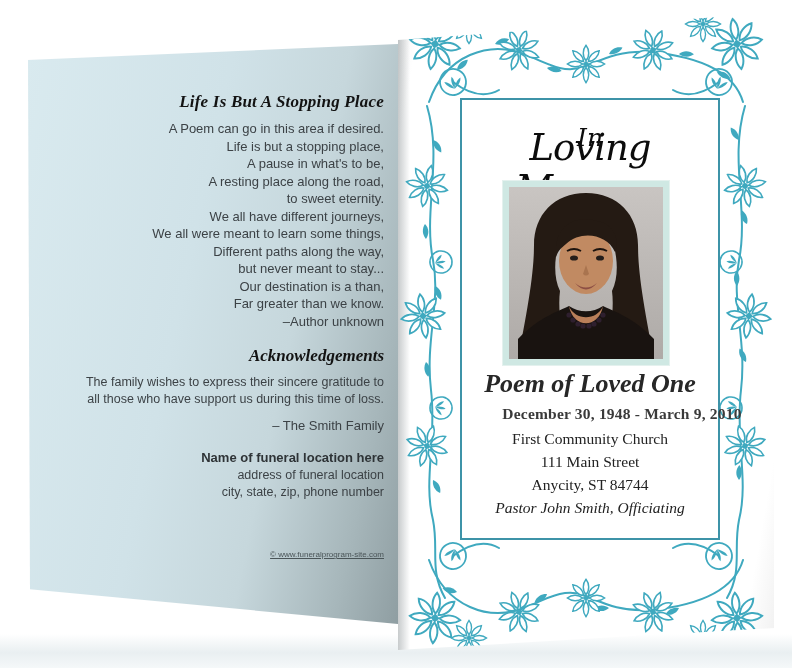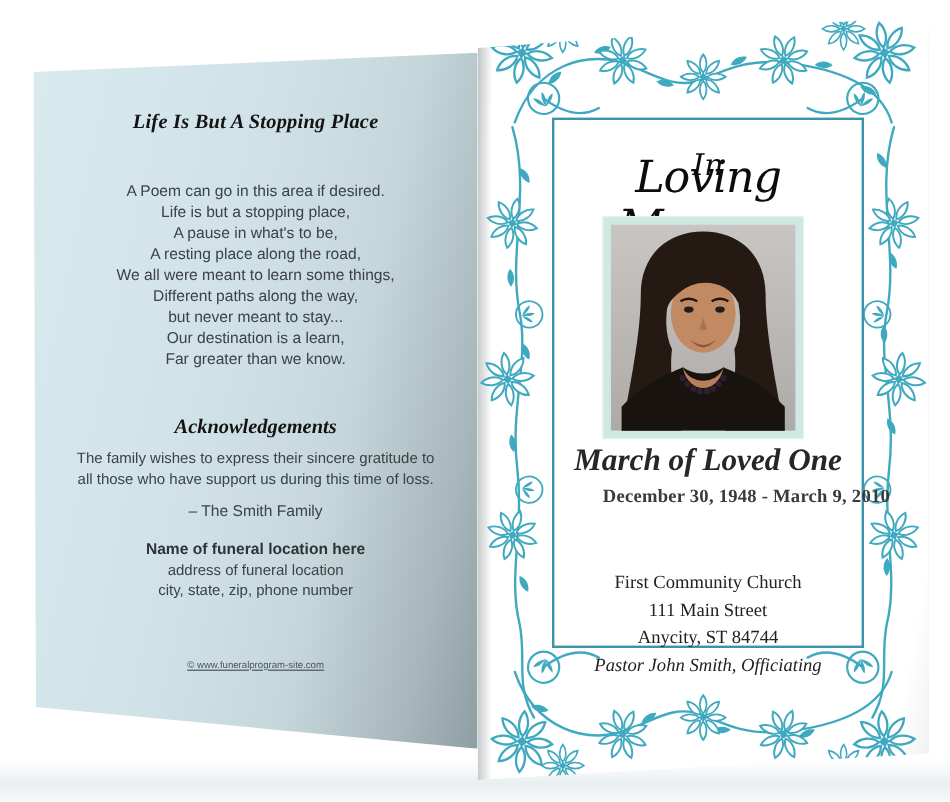--- a/index.html
+++ b/index.html
@@ -25,23 +25,23 @@
     background:linear-gradient(100deg,#f2f2f2 0%,#ffffff 5%,#ffffff 93%,#f0f0f0 100%);
     clip-path:polygon(0 30px,100% 3px,100% 618px,0 640px);
     filter:drop-shadow(7px 17px 14px rgba(45,60,65,.40));
   }
   .gutter{
     position:absolute;left:0;top:0;bottom:0;width:12px;
     background:linear-gradient(to right,rgba(55,68,73,.28),rgba(55,68,73,0));
     pointer-events:none;
   }
   
-  .lp-block{position:absolute;left:14px;width:342px;text-align:center;color:#3c4246;}
+  .lp-block{position:absolute;left:14px;width:342px;text-align:right;color:#3c4246;}
   .poem-title{top:48px;font:bold italic 17px/1.2 "Liberation Serif",serif;color:#131313;letter-spacing:.2px;}
-  .poem{top:76px;font-size:13px;line-height:17.5px;margin-top:30px;}
+  .poem{top:76px;font-size:13px;line-height:17.5px;}
   .ack-title{top:302px;font:bold italic 17px/1.2 "Liberation Serif",serif;color:#131313;}
   .ack-text{top:330px;font-size:12.5px;line-height:16.5px;}
   .smith{top:374px;font-size:13px;}
   .loc-name{top:406px;font-size:13px;font-weight:bold;color:#2e3336;}
   .loc-addr{top:424px;font-size:12.5px;}
   .loc-city{top:441px;font-size:12.5px;}
   .site{top:506px;font-size:8px;color:#4a5558;}
   .site a{color:#4a5558;text-decoration:underline;cursor:pointer;}
   
   .inner-frame{
@@ -55,42 +55,45 @@
   .script-main{
     top:118px;font:italic 37px/1.1 "DejaVu Serif",serif;color:#0c0c0c;letter-spacing:-1px;
   }
   .photo-mat{
     position:absolute;left:104px;top:170px;width:168px;height:186px;
     background:#cfe8e3;box-shadow:0 0 0 1px #e4f1ee inset;
   }
   .photo-mat svg{position:absolute;left:7px;top:7px;}
   .loved-name{top:360px;font:bold italic 26px/1.1 "Liberation Serif",serif;color:#272727;}
   .loved-dates{top:395px;font:bold 15.5px/1.2 "Liberation Serif",serif;color:#3a3a3a;letter-spacing:.2px;margin-left:32px;}
-  .service{top:464px;font:15.5px/23px "Liberation Serif",serif;color:#222;}
+  .service{top:417px;font:15.5px/23px "Liberation Serif",serif;color:#222;}
   .service .off{font-style:italic;}
   .floral{position:absolute;left:0;top:0;pointer-events:none;}
 </style>
 </head>
 <body>
 
 <div class="floor"></div>
 
 <div class="page page-left">
   <div class="lp-block poem-title">Life Is But A Stopping Place</div>
 
   <div class="lp-block poem">
     <div>A Poem can go in this area if desired.</div>
     <div>Life is but a stopping place,</div>
     <div>A pause in what's to be,</div>
     <div>A resting place along the road,</div>
+    <div>to sweet eternity.</div>
+    <div>We all have different journeys,</div>
     <div>We all were meant to learn some things,</div>
     <div>Different paths along the way,</div>
     <div>but never meant to stay...</div>
-    <div>Our destination is a learn,</div>
+    <div>Our destination is a than,</div>
     <div>Far greater than we know.</div>
+    <div>–Author unknown</div>
   </div>
 
   <div class="lp-block ack-text">
     <div>The family wishes to express their sincere gratitude to</div>
     <div>all those who have support us during this time of loss.</div>
   </div>
   <div class="lp-block ack-title">Acknowledgements</div>
   <div class="lp-block smith">– The Smith Family</div>
 
   <div class="lp-block loc-name">Name of funeral location here</div>
@@ -238,21 +241,21 @@
           <circle cx="69" cy="137" r="2.6"></circle>
         <circle cx="74" cy="139" r="2.6"></circle>
           <circle cx="80" cy="139" r="2.6"></circle>
           <circle cx="85" cy="137" r="2.6"></circle>
         <circle cx="90" cy="133" r="2.6"></circle>
           <circle cx="94" cy="128" r="2.6"></circle>
       </g>
     </svg>
   </div>
 
-  <div class="rp-block loved-name">March of Loved One</div>
+  <div class="rp-block loved-name">Poem of Loved One</div>
   <div class="rp-block loved-dates">December 30, 1948 - March 9, 2010</div>
 
   <div class="rp-block service">
     <div>First Community Church</div>
     <div>111 Main Street</div>
     <div>Anycity, ST 84744</div>
     <div class="off">Pastor John Smith, Officiating</div>
   </div>
 </div>
 

